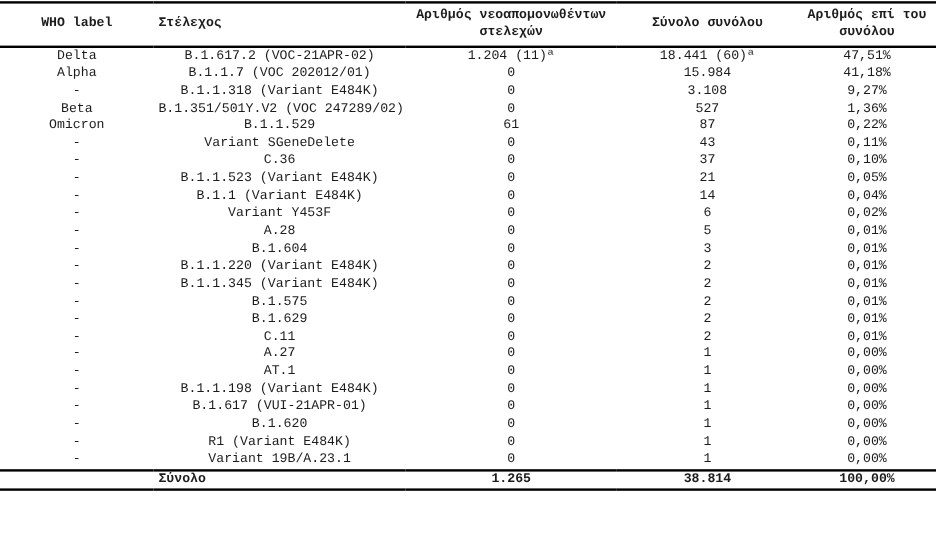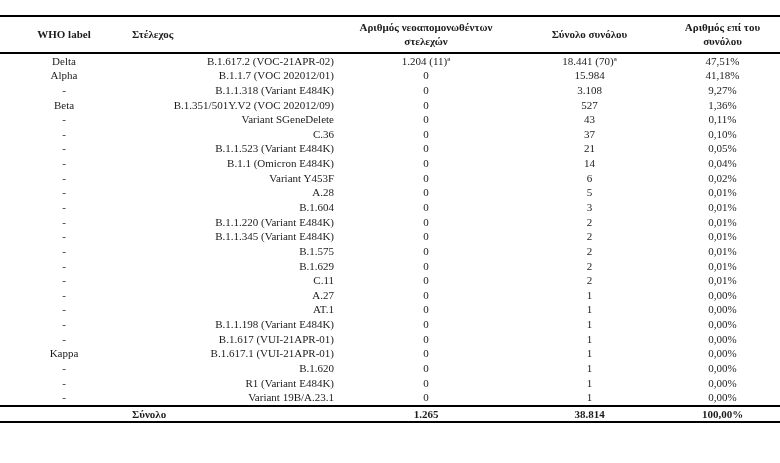--- a/index.html
+++ b/index.html
@@ -4,25 +4,25 @@
 <style>
   html, body {
     margin: 0;
     padding: 0;
     background: #ffffff;
   }
   .page {
     width: 780px;
     height: 463px;
     background: #ffffff;
-    font-family: Liberation Serif, serif;
+    font-family: Liberation Mono, monospace;
     color: #1c1c1c;
     overflow: hidden;
     box-sizing: border-box;
-    padding-top: 15px;
+    padding-top: 1px;
   }
   table.variants {
     width: 780px;
     border-collapse: collapse;
     table-layout: fixed;
     border-top: 2px solid #000000;
   }
   table.variants col.c0 { width: 128px; }
   table.variants col.c1 { width: 210px; }
   table.variants col.c2 { width: 176px; }
@@ -44,21 +44,21 @@
 
   tbody td {
     font-size: 11px;
     line-height: 14.64px;
     padding: 0 4px;
     white-space: nowrap;
     overflow: hidden;
     text-align: center;
     color: #1c1c1c;
   }
-  tbody td.left { text-align: right; margin-top: 32px; }
+  tbody td.left { text-align: center; margin-top: 32px; }
 
   tfoot td {
     border-top: 2px solid #000000;
     border-bottom: 2px solid #000000;
     font-weight: bold;
     font-size: 11px;
     line-height: 14px;
     padding: 0 4px;
     text-align: center;
     color: #1c1c1c;
@@ -84,45 +84,52 @@
           <th>Αριθμός νεοαπομονωθέντων στελεχών</th>
           <th>Σύνολο συνόλου</th>
           <th>Αριθμός επί του συνόλου</th>
         </tr>
     </thead>
     <tbody id="table-body">
         <tr>
           <td>Delta</td>
           <td class="left">B.1.617.2 (VOC-21APR-02)</td>
           <td>1.204 (11)ª</td>
-          <td>18.441 (70)ª</td>
+          <td>18.441 (60)ª</td>
           <td>47,51%</td>
         </tr>
         <tr>
           <td>Alpha</td>
           <td class="left">B.1.1.7 (VOC 202012/01)</td>
           <td>0</td>
           <td>15.984</td>
           <td>41,18%</td>
         </tr>
         <tr>
           <td>-</td>
           <td class="left">B.1.1.318 (Variant E484K)</td>
           <td>0</td>
           <td>3.108</td>
           <td>9,27%</td>
         </tr>
         <tr>
           <td>Beta</td>
-          <td class="left">B.1.351/501Y.V2 (VOC 202012/09)</td>
+          <td class="left">B.1.351/501Y.V2 (VOC 247289/02)</td>
           <td>0</td>
           <td>527</td>
           <td>1,36%</td>
         </tr>
         <tr>
+          <td>Omicron</td>
+          <td class="left">B.1.1.529</td>
+          <td>61</td>
+          <td>87</td>
+          <td>0,22%</td>
+        </tr>
+        <tr>
           <td>-</td>
           <td class="left">Variant SGeneDelete</td>
           <td>0</td>
           <td>43</td>
           <td>0,11%</td>
         </tr>
         <tr>
           <td>-</td>
           <td class="left">C.36</td>
           <td>0</td>
@@ -131,21 +138,21 @@
         </tr>
         <tr>
           <td>-</td>
           <td class="left">B.1.1.523 (Variant E484K)</td>
           <td>0</td>
           <td>21</td>
           <td>0,05%</td>
         </tr>
         <tr>
           <td>-</td>
-          <td class="left">B.1.1 (Omicron E484K)</td>
+          <td class="left">B.1.1 (Variant E484K)</td>
           <td>0</td>
           <td>14</td>
           <td>0,04%</td>
         </tr>
         <tr>
           <td>-</td>
           <td class="left">Variant Y453F</td>
           <td>0</td>
           <td>6</td>
           <td>0,02%</td>
@@ -216,27 +223,20 @@
         <tr>
           <td>-</td>
           <td class="left">B.1.1.198 (Variant E484K)</td>
           <td>0</td>
           <td>1</td>
           <td>0,00%</td>
         </tr>
         <tr>
           <td>-</td>
           <td class="left">B.1.617 (VUI-21APR-01)</td>
-          <td>0</td>
-          <td>1</td>
-          <td>0,00%</td>
-        </tr>
-        <tr>
-          <td>Kappa</td>
-          <td class="left">B.1.617.1 (VUI-21APR-01)</td>
           <td>0</td>
           <td>1</td>
           <td>0,00%</td>
         </tr>
         <tr>
           <td>-</td>
           <td class="left">B.1.620</td>
           <td>0</td>
           <td>1</td>
           <td>0,00%</td>

